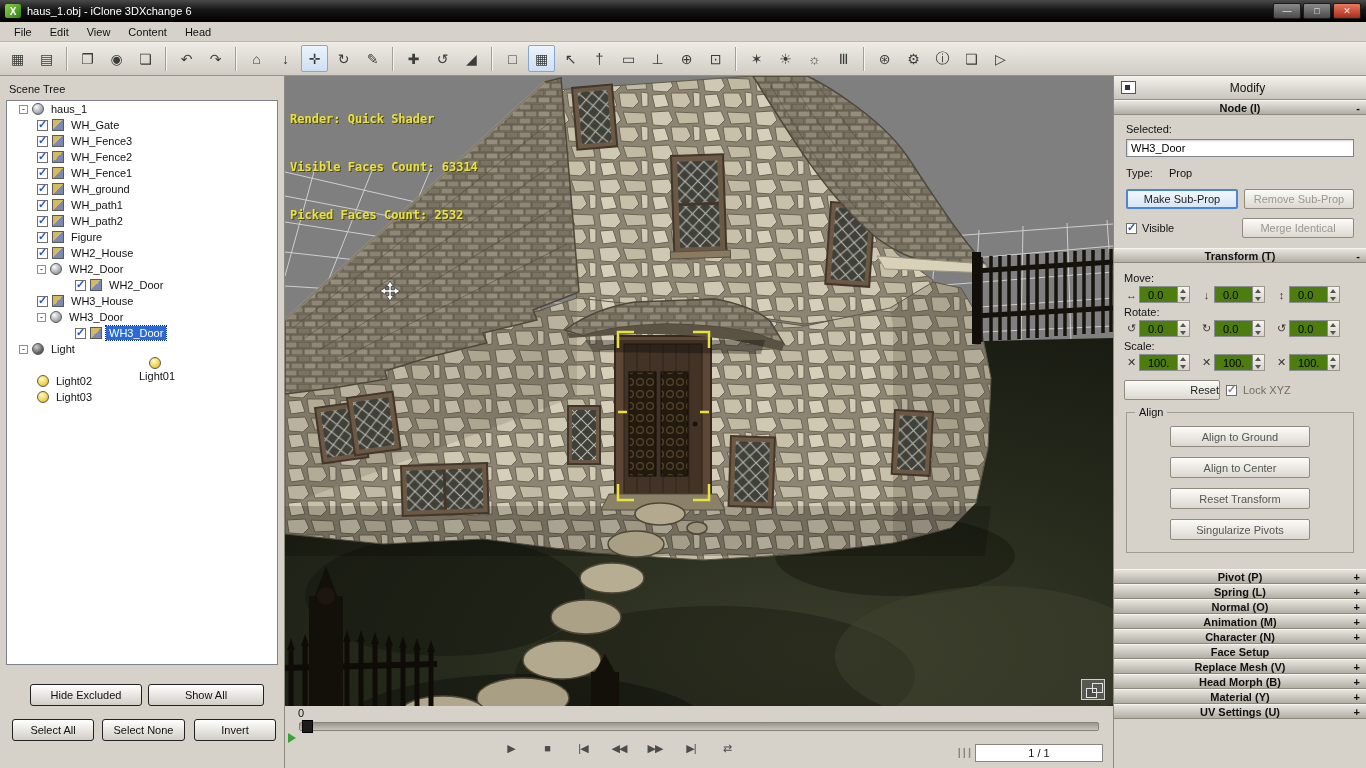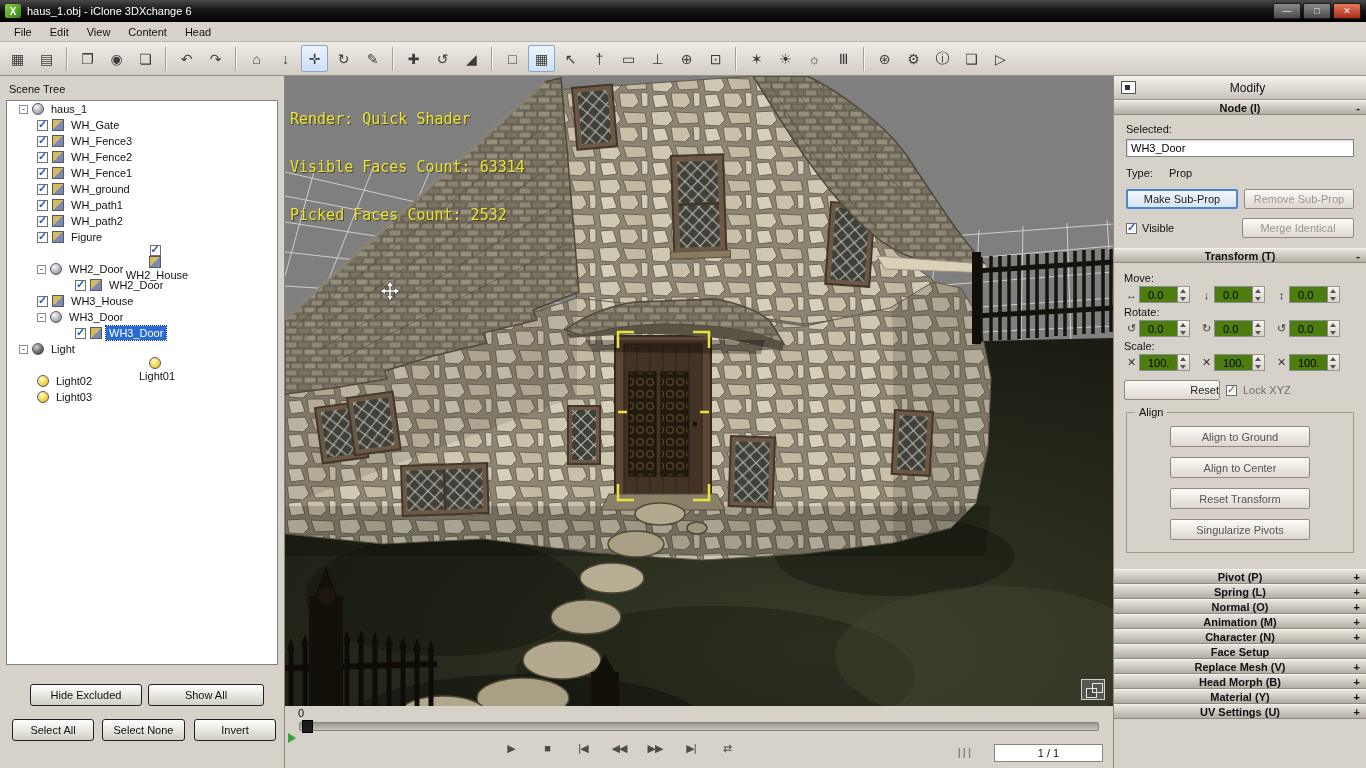--- a/index.html
+++ b/index.html
@@ -42,35 +42,35 @@
 .t-footer-btn{position:absolute;height:22px;border:1px solid #222;border-radius:3px;background:linear-gradient(#ffffff,#d2cec6);font-size:11px;color:#111;cursor:pointer;font-family:inherit;}
 .b-hide{left:30px;top:608px;width:112px;}
 .b-show{left:148px;top:608px;width:116px;}
 .b-selall{left:12px;top:643px;width:82px;}
 .b-selnone{left:102px;top:643px;width:83px;}
 .b-invert{left:194px;top:643px;width:82px;}
 
 
 .viewport{position:absolute;left:285px;top:76px;width:828px;height:630px;background:#7f7f7f;overflow:hidden;}
 .viewport svg{position:absolute;left:0;top:0;}
-.overlay{position:absolute;left:5px;top:3px;font-family:"DejaVu Sans Mono",monospace;font-size:15px;font-weight:normal;color:#e9e23c;text-shadow:1px 1px 0 rgba(70,65,30,.95);line-height:16px;white-space:pre;}
+.overlay{position:absolute;left:5px;top:3px;font-family:"DejaVu Sans Mono",monospace;font-size:12px;font-weight:bold;color:#e9e23c;text-shadow:1px 1px 0 rgba(70,65,30,.95);line-height:16px;white-space:pre;}
 .vp-max{position:absolute;right:8px;bottom:6px;width:24px;height:21px;background:rgba(110,110,110,.6);border:1px solid #cfcfcf;cursor:pointer;}
 .vp-max::before{content:"";position:absolute;left:4px;top:8px;width:9px;height:8px;border:1px solid #e4e4e4;background:rgba(60,60,60,.4);}
 .vp-max::after{content:"";position:absolute;left:10px;top:3px;width:9px;height:8px;border:1px solid #e4e4e4;}
 
 
 .timeline{position:absolute;left:285px;top:706px;width:828px;height:62px;background:#d6d2ca;}
 .tl-zero{position:absolute;left:13px;top:1px;}
 .tl-track{position:absolute;left:14px;top:16px;width:800px;height:9px;background:linear-gradient(#9a968e,#c8c4bc);border:1px solid #86827a;border-radius:2px;cursor:pointer;}
 .tl-handle{position:absolute;left:2px;top:-3px;width:11px;height:13px;background:#1c1c1c;border:1px solid #000;cursor:pointer;}
 .tl-marker{position:absolute;left:3px;top:27px;width:0;height:0;border-left:8px solid #3aa23a;border-top:5px solid transparent;border-bottom:5px solid transparent;}
 .transport{position:absolute;left:0;top:36px;width:100%;display:flex;justify-content:center;gap:16px;transform:translateX(-80px);}
 .tp-btn{min-width:20px;text-align:center;font-size:11px;color:#4c4c4a;cursor:pointer;letter-spacing:-1px;}
 .tl-grip{position:absolute;right:140px;top:40px;color:#8a867e;font-weight:bold;letter-spacing:2px;}
-.tl-frame{position:absolute;right:10px;top:38px;width:109px;height:18px;background:#fff;border:1px solid #8a867e;text-align:center;line-height:16px;cursor:text;}
+.tl-frame{position:absolute;right:10px;top:38px;width:128px;height:18px;background:#fff;border:1px solid #8a867e;text-align:center;line-height:16px;cursor:text;}
 
 
 .right-panel{position:absolute;top:76px;left:1113px;width:253px;bottom:0;background:#d6d2ca;border-left:1px solid #8d897f;}
 .modify-header{height:24px;background:linear-gradient(#f4f2ec,#c9c5bb);border-bottom:1px solid #96928a;display:flex;align-items:center;padding:0 7px;}
 .mh-icon{width:15px;height:13px;border:1px solid #555;background:#fff;position:relative;cursor:pointer;}
 .mh-icon::after{content:"";position:absolute;left:3px;top:3px;width:5px;height:5px;background:#333;}
 .mh-title{flex:1;text-align:center;font-size:12px;}
 .section-bar{height:15px;background:linear-gradient(#e8e5de,#b2aea4);border-top:1px solid #f6f4ee;border-bottom:1px solid #8d897f;font-weight:bold;text-align:center;line-height:14px;position:relative;font-size:11px;cursor:pointer;}
 .section-bar .sign{position:absolute;right:6px;top:0;font-weight:bold;}
 .node-body{padding:8px 12px 10px;}
@@ -204,21 +204,21 @@
       <div class="tree-row" style="padding-left: 30px;">
         <span class="cb checked"></span>
         <span class="ticon mesh"></span>
         <span class="tlabel">WH_path2</span>
       </div>
       <div class="tree-row" style="padding-left: 30px;">
         <span class="cb checked"></span>
         <span class="ticon mesh"></span>
         <span class="tlabel">Figure</span>
       </div>
-      <div class="tree-row" style="padding-left: 30px; flex-direction: column;">
+      <div class="tree-row" style="padding-left: 30px;">
         <span class="cb checked"></span>
         <span class="ticon mesh"></span>
         <span class="tlabel">WH2_House</span>
       </div>
       <div class="tree-row" style="padding-left: 30px;">
         <span class="exp">-</span>
         <span class="ticon globe"></span>
         <span class="tlabel">WH2_Door</span>
       </div>
       <div class="tree-row" style="padding-left: 68px;">

